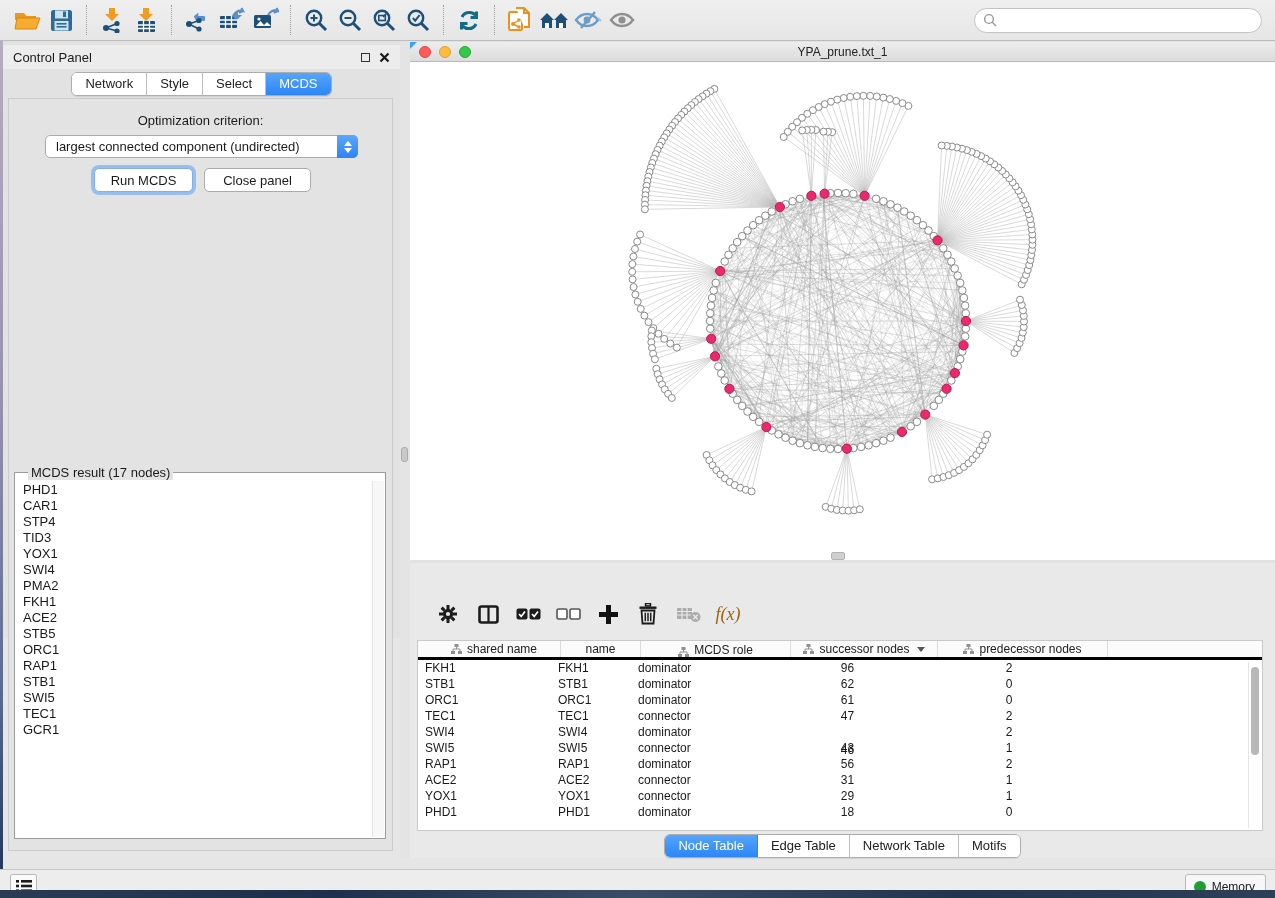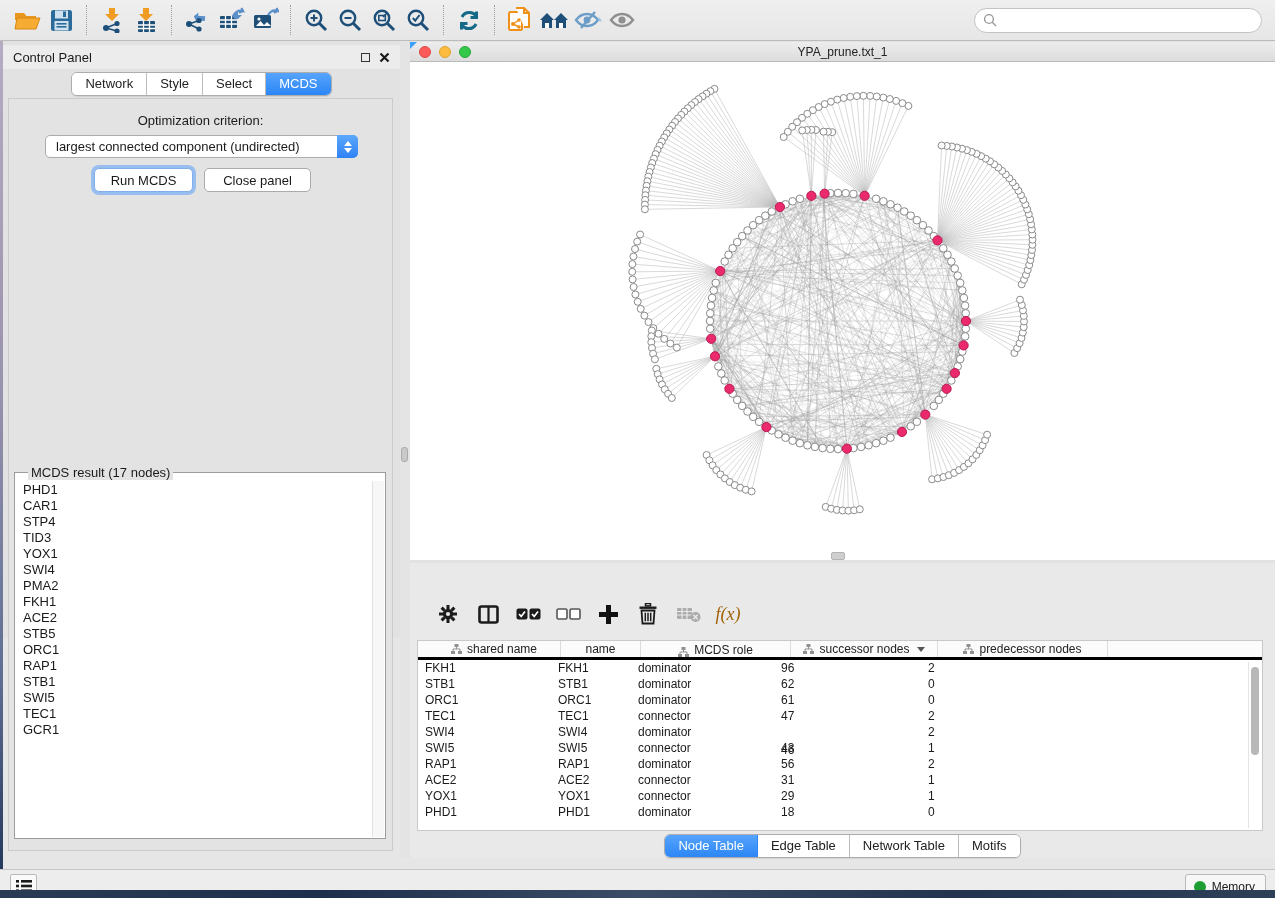--- a/index.html
+++ b/index.html
@@ -89,21 +89,21 @@
 
   #table-wrap { position:absolute; left:7px; top:77px; width:846px; height:191px; background:#fff;
     border:1px solid #c9c9c9; }
   #thead { display:flex; height:19px; border-bottom:3px solid #000000; background:#fbfbfb;padding-left:10px; }
   .th { display:flex; align-items:center; justify-content:center; gap:5px; border-right:1px solid #dcdcdc;
     font-size:12px; color:#222; position:relative; }
   .th.filler { flex:1; border-right:none; }
   .tr { display:flex; height:16px; align-items:center; }
   .td { font-size:12px; overflow:hidden; white-space:nowrap; }
   .td.txt { padding-left:7px; text-align:left; }
-  .td.num { text-align:left; }
+  .td.num { text-align:center; }
   #tbody-scroll { position:absolute; right:2px; top:21px; bottom:2px; width:12px; background:#fff; border-left:1px solid #e4e4e4; }
   #tbody-scroll .thumb { position:absolute; left:2px; top:5px; width:8px; height:88px; background:#b8b8b8; border-radius:4px; }
   #table-tabs { position:absolute; left:0; top:271px; width:865px; display:flex; justify-content:center; }
   .chev-dn { width:0; height:0; border-left:4px solid transparent; border-right:4px solid transparent; border-top:5px solid #555; margin-left:2px; }
 
   
   #statusbar { position:absolute; left:0; top:858px; width:1275px; height:32px; background:#ededed; border-top:1px solid #c6c6c6;margin-top:11px; }
   #list-btn { position:absolute; left:10px; top:4px; width:27px; height:24px; background:#fafafa;
     border:1px solid #b9b9b9; border-radius:2px; display:flex; align-items:center; justify-content:center; }
   #memory-btn { position:absolute; right:9px; top:4px; height:25px; padding:0 10px 0 8px; background:#f7f7f7;

